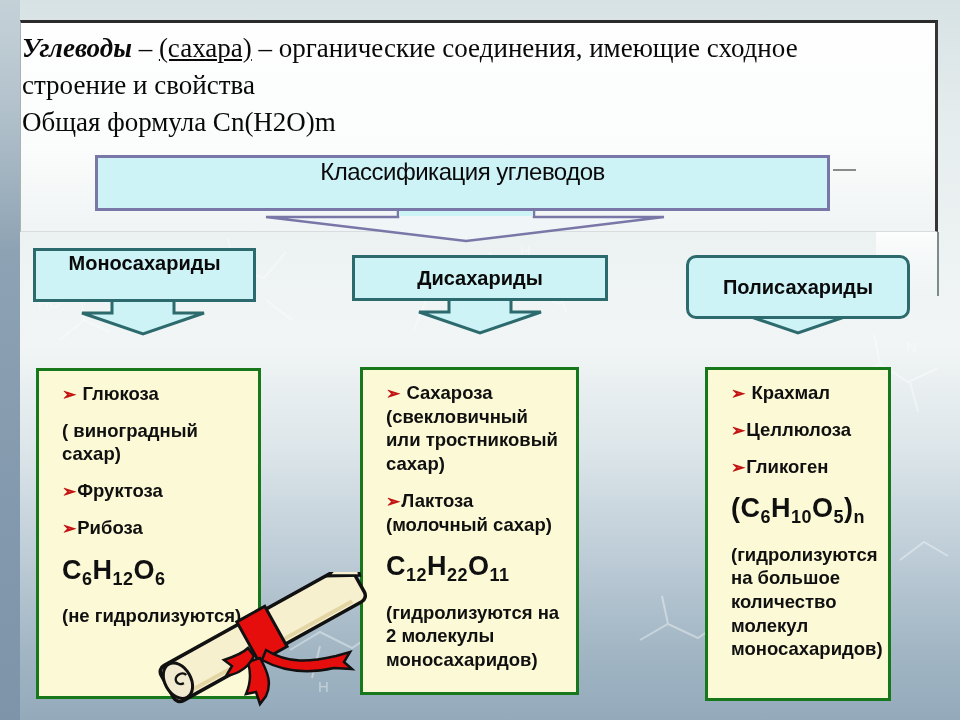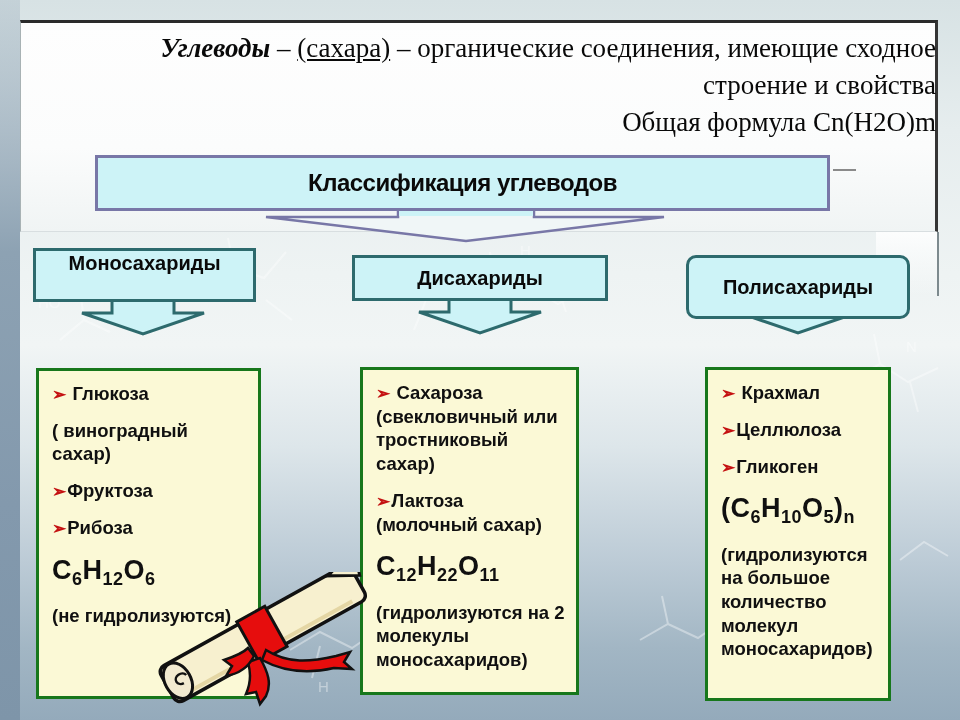--- a/index.html
+++ b/index.html
@@ -18,45 +18,45 @@
 
   
   .title-panel{position:absolute;left:20px;top:20px;width:918px;height:212px;
     background:linear-gradient(to bottom,#fefefe 0%,#fbfcfc 60%,#f0f4f4 100%);
     border-top:3px solid #2b2b2b;border-right:3px solid #353535;
     border-left:1px solid #a8b2b4;border-bottom:1px solid #d8dee0;
     box-sizing:border-box;}
   .panel-right-glow{position:absolute;left:876px;top:232px;width:61px;height:64px;
     background:linear-gradient(to bottom,#fcfdfd, rgba(250,252,252,0));
     border-right:2px solid #7d8a8e;}
-  .title-text{position:absolute;left:22px;top:30px;width:914px;text-align:right;
+  .title-text{position:absolute;left:22px;top:30px;width:914px;text-align:left;
     font-family:"Liberation Serif", serif;font-size:27px;line-height:37px;color:#090909;}
   .title-text .term{font-weight:bold;font-style:italic;}
   .title-text .sugars{text-decoration:underline;}
 
   
   .class-box{position:absolute;left:95px;top:155px;width:735px;height:56px;
     box-sizing:border-box;background:#cdf3f7;border:3px solid #7877a7;
-    display:flex;align-items:center;justify-content:center;
-    font-size:24px;font-weight:bold;color:#0a0a0a;letter-spacing:-0.5px;z-index:5;}
+    display:flex;justify-content:center;
+    font-size:24px;font-weight:normal;color:#0a0a0a;letter-spacing:-0.5px;z-index:5;}
   .dash-line{position:absolute;left:833px;top:169px;width:23px;height:2px;background:#8a8a8a;z-index:6;}
 
   svg.arrow{position:absolute;overflow:visible;z-index:2;}
 
   
   .cat-box{position:absolute;box-sizing:border-box;background:#cdf3f7;
     border:3px solid #2d6a6d;display:flex;justify-content:center;
     font-size:20px;font-weight:bold;color:#0a0a0a;z-index:4;}
   .cat-mono{left:33px;top:248px;width:223px;height:54px;align-items:flex-start;padding-top:1px;}
   .cat-di{left:352px;top:255px;width:256px;height:46px;align-items:center;}
   .cat-poly{left:686px;top:255px;width:224px;height:64px;align-items:center;border-radius:10px;}
 
   
   .content-box{position:absolute;box-sizing:border-box;background:#fbf9d6;
-    border:3px solid #17771b;padding:11px 10px 8px 13px;
+    border:3px solid #17771b;padding:11px 10px 8px 23px;
     font-size:18.5px;font-weight:bold;color:#101010;line-height:1.28;z-index:3;}
   .content-1{left:36px;top:368px;width:225px;height:331px;}
   .content-2{left:360px;top:367px;width:219px;height:328px;}
   .content-3{left:705px;top:367px;width:186px;height:334px;}
   .item{margin-bottom:13px;}
   .item:last-child{margin-bottom:0;}
   .bullet{color:#c41111;font-size:17px;margin-right:1px;}
   .formula{font-size:27px;letter-spacing:0.5px;}
   .formula sub{font-size:18px;font-weight:bold;}
 

